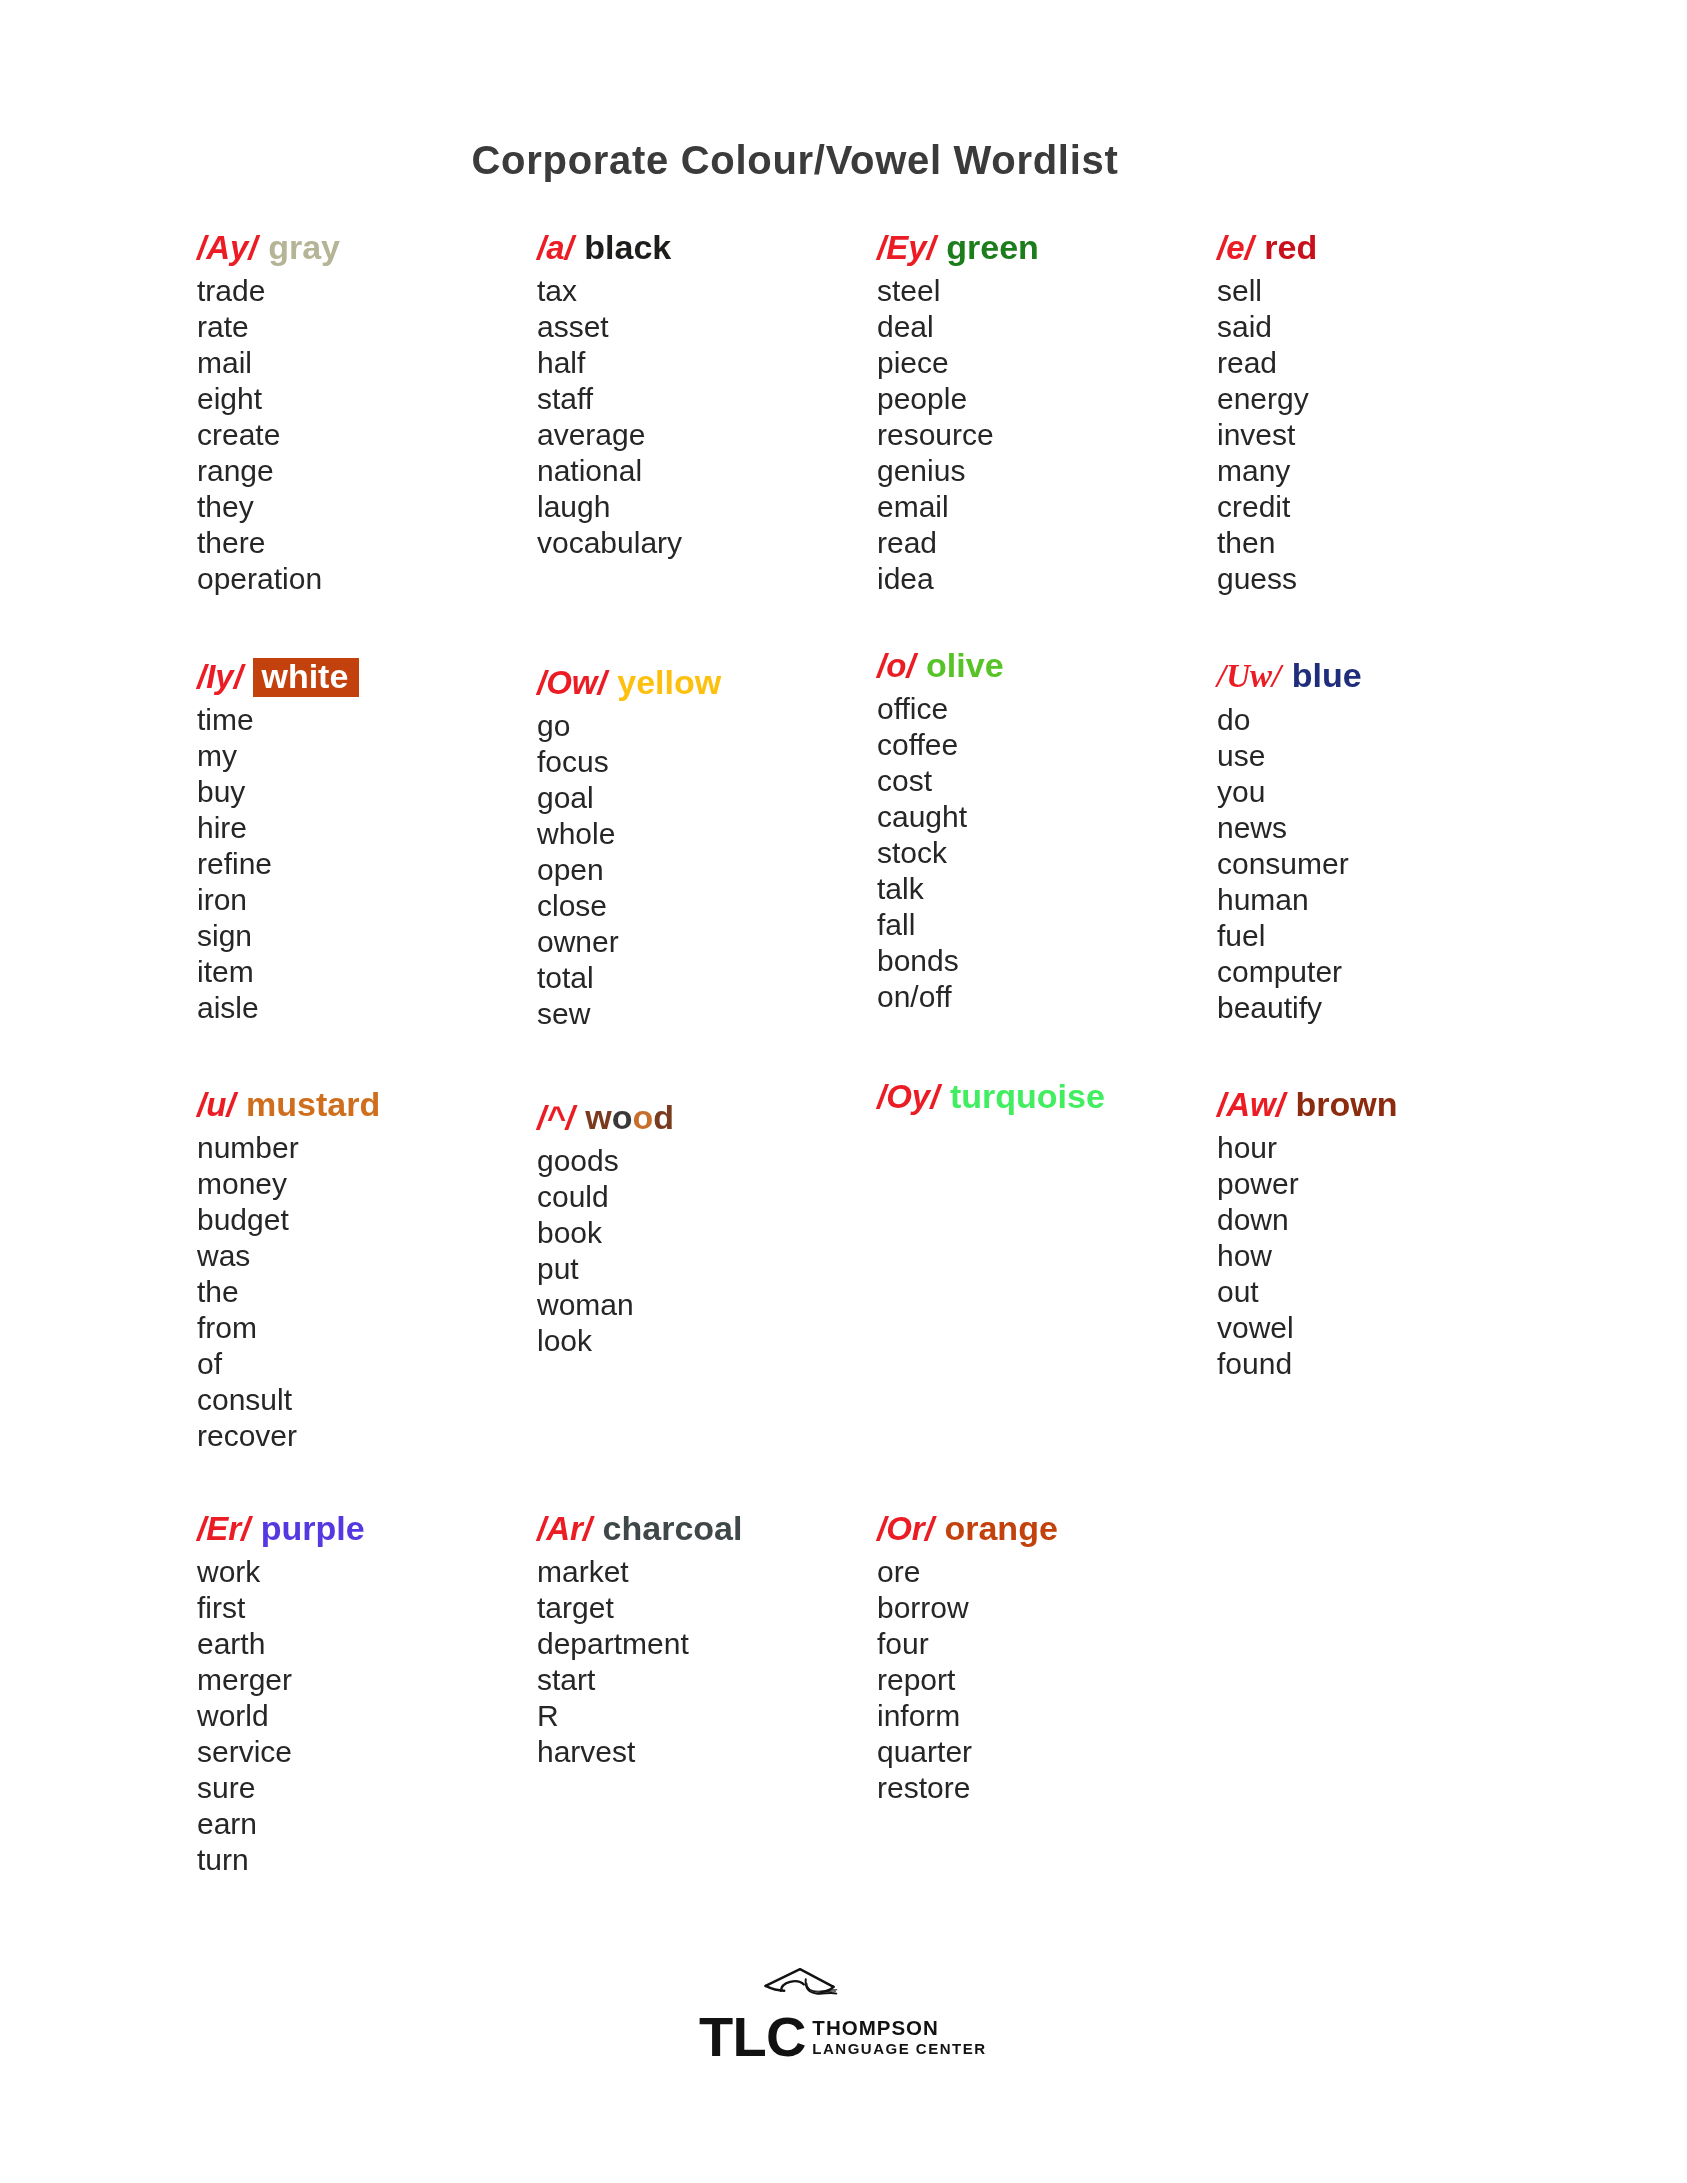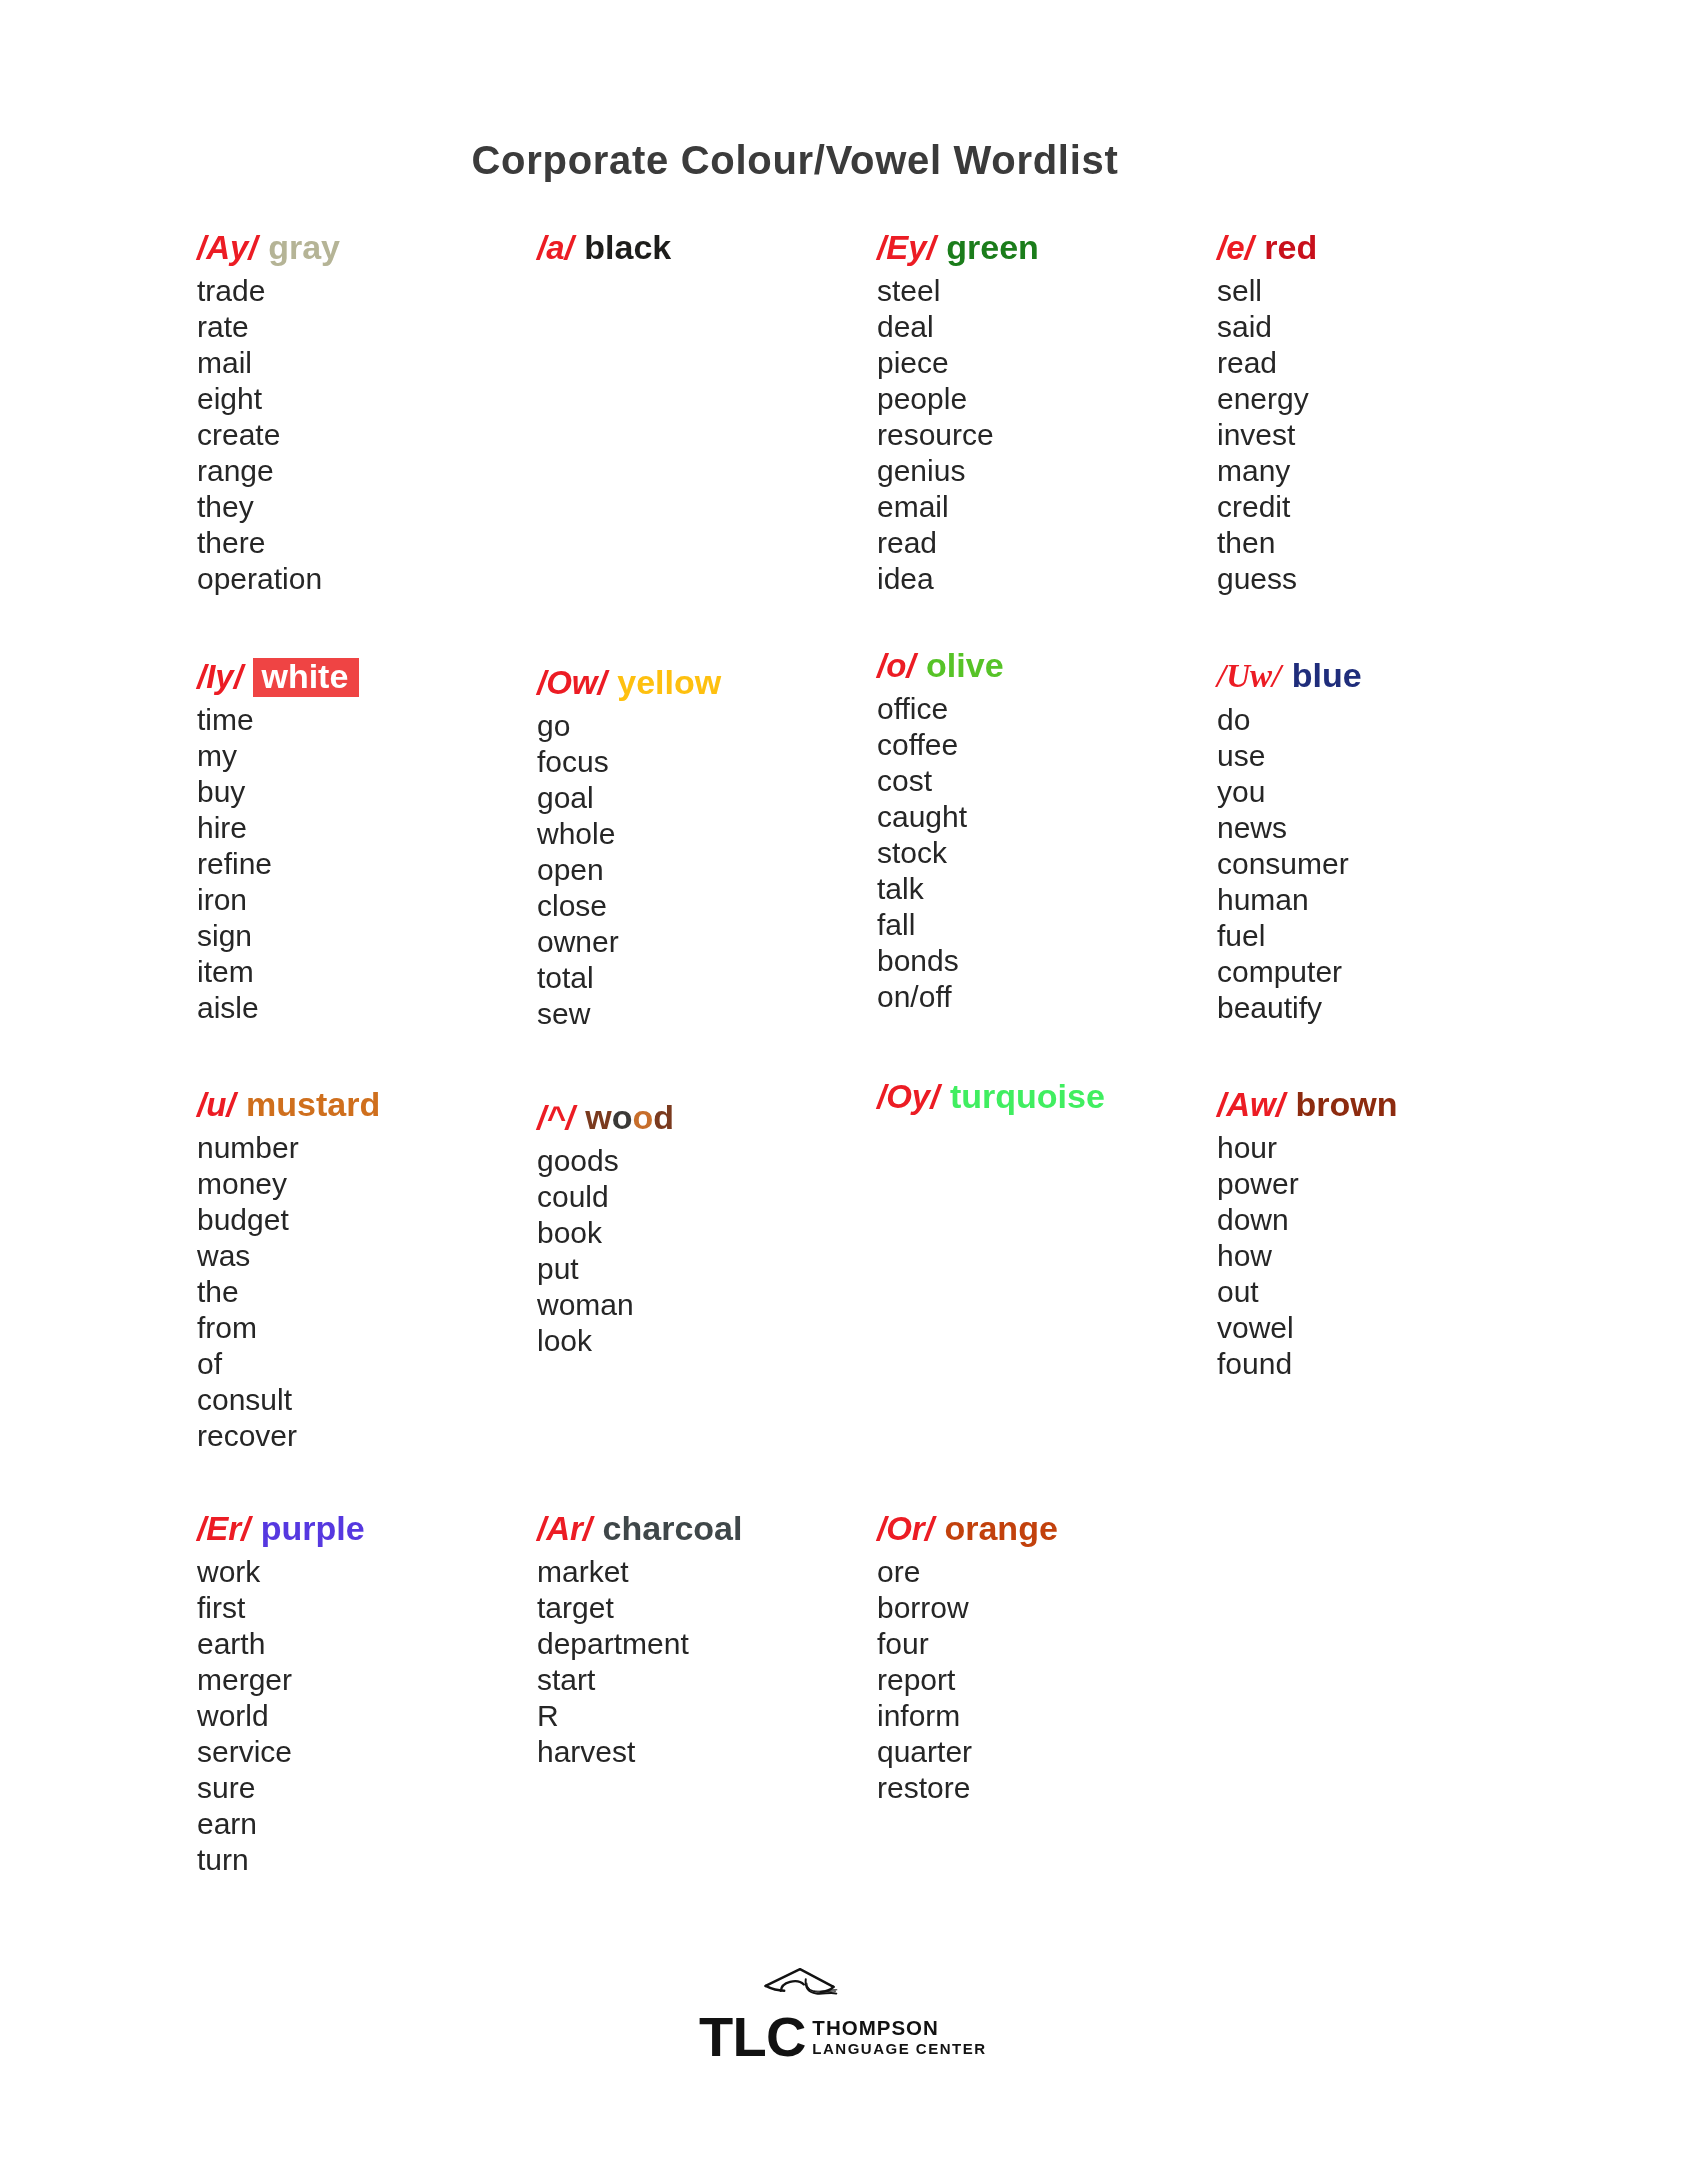--- a/index.html
+++ b/index.html
@@ -128,20 +128,30 @@
           <div class="word">range</div>
           <div class="word">they</div>
           <div class="word">there</div>
           <div class="word">operation</div>
         </div>
   </section>
       <section class="group">
     <h2 class="ghead">
       <span class="ph" style="color: rgb(236, 28, 36);">/a/</span><span class="cw" style="color: rgb(29, 29, 27);">black</span>
     </h2>
+    <div class="words">
+          <div class="word">tax</div>
+          <div class="word">asset</div>
+          <div class="word">half</div>
+          <div class="word">staff</div>
+          <div class="word">average</div>
+          <div class="word">national</div>
+          <div class="word">laugh</div>
+          <div class="word">vocabulary</div>
+        </div>
   </section>
       <section class="group">
     <h2 class="ghead">
       <span class="ph" style="color: rgb(236, 28, 36);">/Ey/</span><span class="cw" style="color: rgb(27, 125, 27);">green</span>
     </h2>
     <div class="words">
           <div class="word">steel</div>
           <div class="word">deal</div>
           <div class="word">piece</div>
           <div class="word">people</div>
@@ -163,21 +173,21 @@
           <div class="word">energy</div>
           <div class="word">invest</div>
           <div class="word">many</div>
           <div class="word">credit</div>
           <div class="word">then</div>
           <div class="word">guess</div>
         </div>
   </section>
       <section class="group">
     <h2 class="ghead">
-      <span class="ph" style="color: rgb(236, 28, 36);">/Iy/</span><span class="cw hl" style="color: rgb(255, 255, 255); background: #ef4444;">white</span>
+      <span class="ph" style="color: rgb(236, 28, 36);">/Iy/</span><span class="cw hl" style="color: rgb(255, 255, 255); background: #c2410c;">white</span>
     </h2>
     <div class="words">
           <div class="word">time</div>
           <div class="word">my</div>
           <div class="word">buy</div>
           <div class="word">hire</div>
           <div class="word">refine</div>
           <div class="word">iron</div>
           <div class="word">sign</div>
           <div class="word">item</div>

